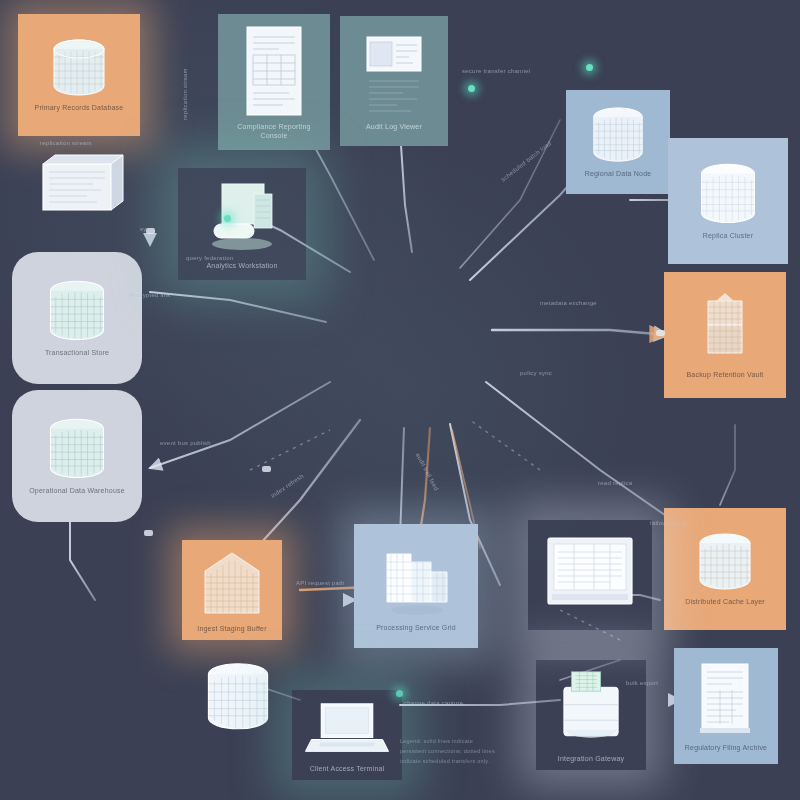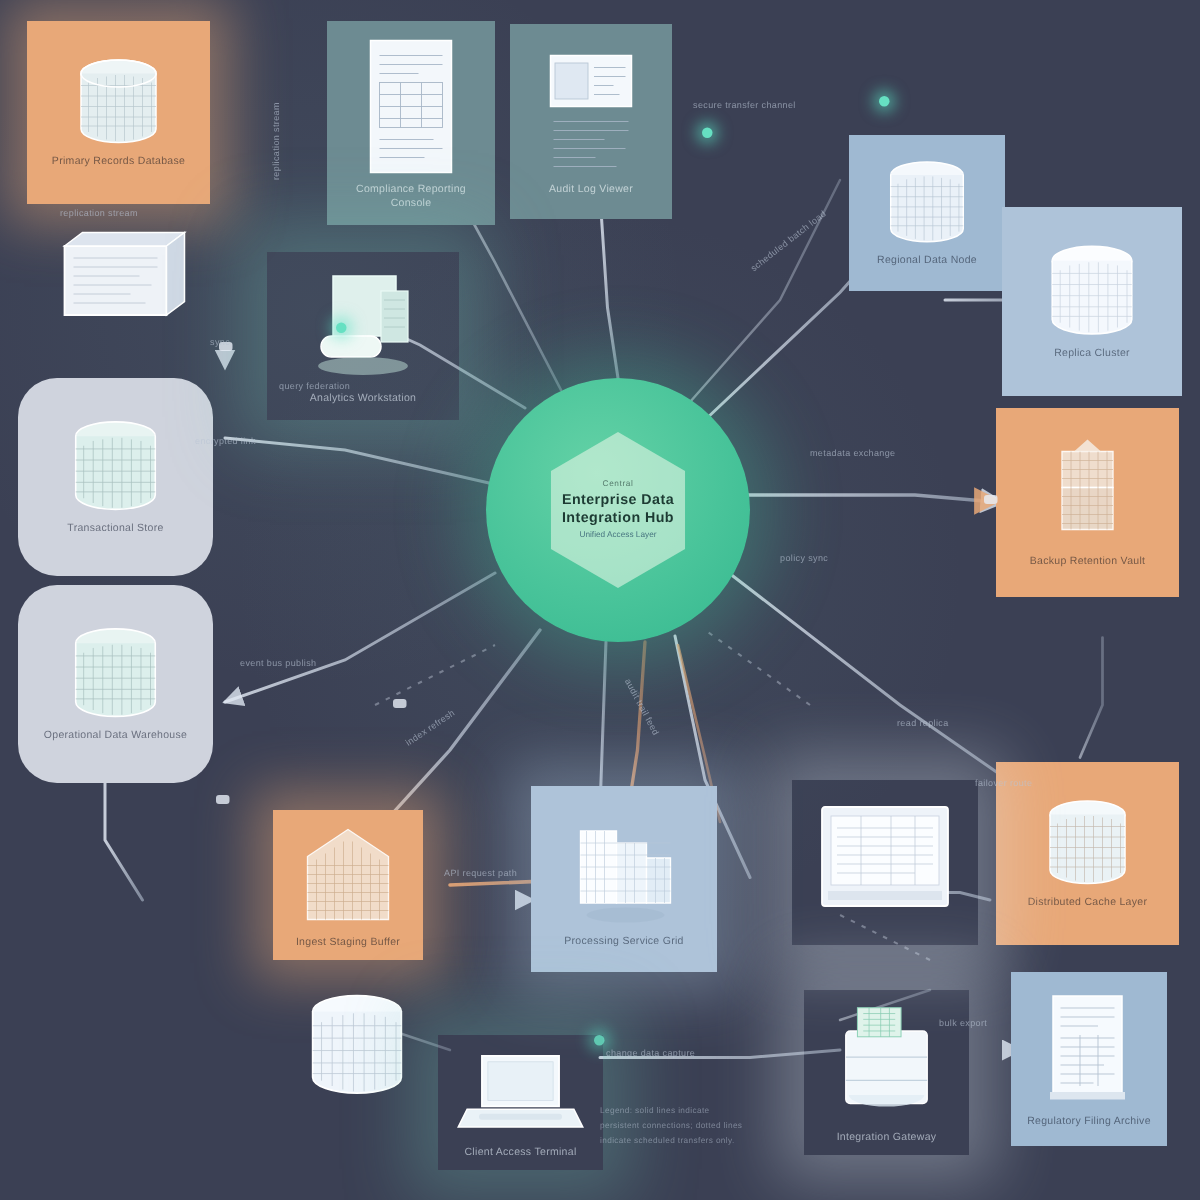--- a/index.html
+++ b/index.html
@@ -379,28 +379,20 @@
           <path d="M13 32 H49 M13 38 H49 M13 44 H49 M13 50 H42 M13 56 H49 M13 62 H35"></path>
           <path d="M26 30 V64 M38 30 V64"></path>
         </g>
         <rect x="6" y="68" width="50" height="5" fill="#dde6ef"></rect>
       </svg>
       <span class="cap">Regulatory Filing Archive</span>
     </div>
 
   </div>
 
-  <div id="hub">
-    <div id="hubInner">
-      <div class="k">Central</div>
-      <div class="t" style="white-space:pre-line;">Enterprise Data
-Integration Hub</div>
-      <div class="s">Unified Access Layer</div>
-    </div>
-  </div>
 
   <div class="layer labels">
     <div class="elabel" style="left:140px;top:226px;">sync</div>
     <div class="elabel two" style="left:182px;top:120px;transform:rotate(-90deg);transform-origin:left top;width:70px;">replication stream</div>
     <div class="elabel two" style="left:462px;top:68px;width:120px;">secure transfer channel</div>
     <div class="elabel" style="left:540px;top:300px;">metadata exchange</div>
     <div class="elabel two" style="left:500px;top:178px;transform:rotate(-38deg);transform-origin:left top;width:110px;">scheduled batch load</div>
     <div class="elabel two" style="left:186px;top:255px;width:96px;">query federation</div>
     <div class="elabel" style="left:130px;top:292px;">encrypted link</div>
     <div class="elabel two" style="left:160px;top:440px;width:110px;">event bus publish</div>

